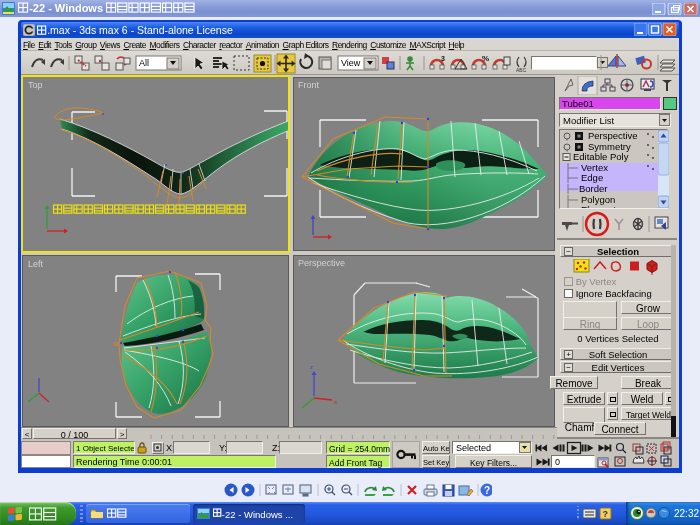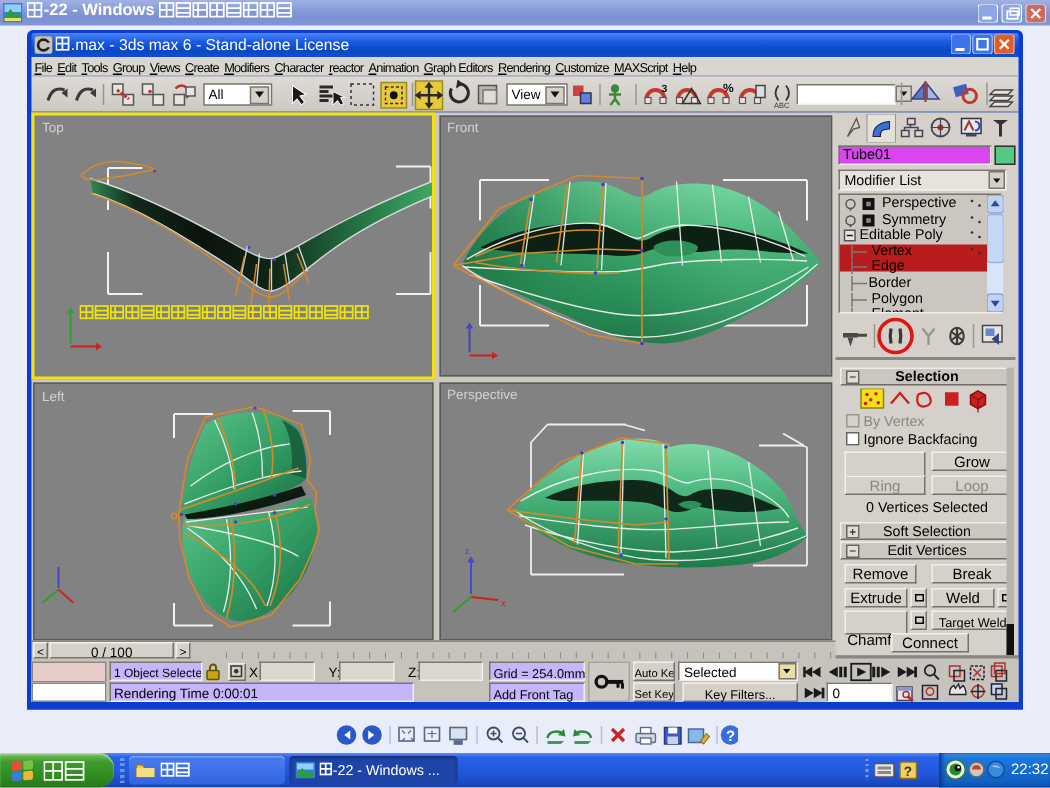--- a/index.html
+++ b/index.html
@@ -1,18 +1,18 @@
 <!DOCTYPE html>
 <html><head><meta charset="utf-8"><style>
 *{margin:0;padding:0;box-sizing:border-box}
 html,body{width:700px;height:525px;overflow:hidden}
 body{font-family:"Liberation Sans",sans-serif;background:#e9edf9;position:relative;font-size:10px}
 .a{position:absolute}
 .btn3d{background:#d5d1c9;border:1px solid;border-color:#f2efe9 #75726b #75726b #f2efe9;color:#000;text-align:center;font-size:10px}
-.sunk{background:#c4b5fd;border:1px solid;border-color:#7a766f #f2efe9 #f2efe9 #7a766f}
+.sunk{background:#bef264;border:1px solid;border-color:#7a766f #f2efe9 #f2efe9 #7a766f}
 .roll{background:#cbc7c0;border:1px solid;border-color:#f0ede6 #706d66 #706d66 #f0ede6;font-size:10px;text-align:center;color:#000}
 </style></head><body>
 <div class="a" style="left:0;top:0;width:700px;height:17px;background:linear-gradient(180deg,#a0b2e4 0%,#8598d6 45%,#7a90d0 70%,#8498d6 100%)">
 <svg class="a" style="left:2px;top:2px" width="13" height="13">
       <rect x="0" y="0" width="13" height="13" fill="#3a7edc"></rect>
       <rect x="1" y="1" width="11" height="5" fill="#8fd0f8"></rect>
       <path d="M1 9 L5 4 L8 8 L10 6 L12 9 L12 12 L1 12 Z" fill="#2e9e3a"></path>
       <rect x="1" y="10" width="11" height="2" fill="#e8e06a"></rect>
     </svg>
 </div>
@@ -555,21 +555,21 @@
     </div>
     <div class="a" style="left:1px;top:23px;width:98px;height:10px;font-size:9.5px;color:#000;white-space:nowrap;overflow:hidden">
       <svg width="98" height="10" style="position:absolute">
         <rect x="3" y="1.5" width="7" height="7" fill="#e8e5de" stroke="#555"></rect>
         <line x1="4.5" y1="5" x2="8.5" y2="5" stroke="#111"></line>
         <circle cx="88" cy="3" r="0.9" fill="#333"></circle>
         <circle cx="93" cy="6" r="0.9" fill="#333"></circle>
       </svg>
       <span style="position:absolute;left:13px;top:-1px">Editable Poly</span>
     </div>
-    <div class="a" style="left:1px;top:34px;width:98px;height:18px;background:#b91c1c;font-size:9.5px;color:#000;white-space:nowrap;overflow:hidden">
+    <div class="a" style="left:1px;top:34px;width:98px;height:28px;background:#c4b5fd;font-size:9.5px;color:#000;white-space:nowrap;overflow:hidden">
       <svg width="98" height="10" style="position:absolute">
         <line x1="8" y1="0" x2="8" y2="10" stroke="#777"></line>
         <line x1="8" y1="5" x2="18" y2="5" stroke="#777"></line>
         <circle cx="88" cy="3" r="0.9" fill="#333"></circle>
         <circle cx="93" cy="6" r="0.9" fill="#333"></circle>
       </svg>
       <span style="position:absolute;left:21px;top:-1px">Vertex</span>
     </div>
     <div class="a" style="left:1px;top:44px;width:98px;height:10px;font-size:9.5px;color:#000;white-space:nowrap;overflow:hidden">
       <svg width="98" height="10" style="position:absolute">
@@ -652,21 +652,21 @@
 </svg>
 <div class="a" style="left:564px;top:276px;font-size:9.5px;color:#8a8680"><span style="display:inline-block;width:9px;height:9px;border:1px solid #9a968e;background:#d5d1c9;vertical-align:-1px"></span> By Vertex</div>
 <div class="a" style="left:564px;top:288px;font-size:9.5px;color:#000"><span style="display:inline-block;width:9px;height:9px;border:1px solid #666;background:#fff;vertical-align:-1px"></span> Ignore Backfacing</div>
 <div class="a btn3d" style="left:563px;top:301px;width:54px;height:13px;padding-top:15px">Shrink</div>
 <div class="a btn3d" style="left:621px;top:301px;width:54px;height:13px;padding-top:1px">Grow</div>
 <div class="a btn3d" style="left:563px;top:317px;width:54px;height:13px;padding-top:1px;color:#8a8680">Ring</div>
 <div class="a btn3d" style="left:621px;top:317px;width:54px;height:13px;padding-top:1px;color:#8a8680">Loop</div>
 <div class="a" style="left:557px;top:333px;width:122px;text-align:center;font-size:9.5px;color:#000">0 Vertices Selected</div>
 <div class="a roll" style="left:560px;top:348px;width:116px;height:12px;font-size:9.5px">Soft Selection<span style="position:absolute;left:3px;top:1px;width:9px;height:9px;border:1px solid #666;background:#e0ddd6;font-size:8px;line-height:8px">+</span></div>
 <div class="a roll" style="left:560px;top:361px;width:116px;height:12px;font-size:9.5px">Edit Vertices<span style="position:absolute;left:3px;top:1px;width:9px;height:9px;border:1px solid #666;background:#e0ddd6;font-size:8px;line-height:7px">−</span></div>
-<div class="a btn3d" style="left:563px;top:376px;width:48px;height:13px;padding-top:1px">Remove</div>
+<div class="a btn3d" style="left:550px;top:376px;width:48px;height:13px;padding-top:1px">Remove</div>
 <div class="a btn3d" style="left:621px;top:376px;width:54px;height:13px;padding-top:1px">Break</div>
 <div class="a btn3d" style="left:563px;top:392px;width:42px;height:13px;padding-top:1px">Extrude</div>
 <div class="a btn3d" style="left:607px;top:392px;width:11px;height:13px"><span style="display:inline-block;width:6px;height:5px;border:1px solid #000;margin-top:3px"></span></div>
 <div class="a btn3d" style="left:621px;top:392px;width:42px;height:13px;padding-top:1px">Weld</div>
 <div class="a btn3d" style="left:665px;top:392px;width:11px;height:13px"><span style="display:inline-block;width:6px;height:5px;border:1px solid #000;margin-top:3px"></span></div>
 <div class="a btn3d" style="left:563px;top:407px;width:42px;height:13px;padding-top:14px">Chamfer</div>
 <div class="a btn3d" style="left:607px;top:407px;width:11px;height:13px"><span style="display:inline-block;width:6px;height:5px;border:1px solid #000;margin-top:3px"></span></div>
 <div class="a btn3d" style="left:621px;top:407px;width:55px;height:13px;padding-top:2px;font-size:8.5px;white-space:nowrap;overflow:hidden">Target Weld</div>
 <div class="a btn3d" style="left:594px;top:422px;width:52px;height:13px;padding-top:1px">Connect</div>
 <div class="a" style="left:671px;top:245px;width:5px;height:192px;background:#b8b4ac"></div>

